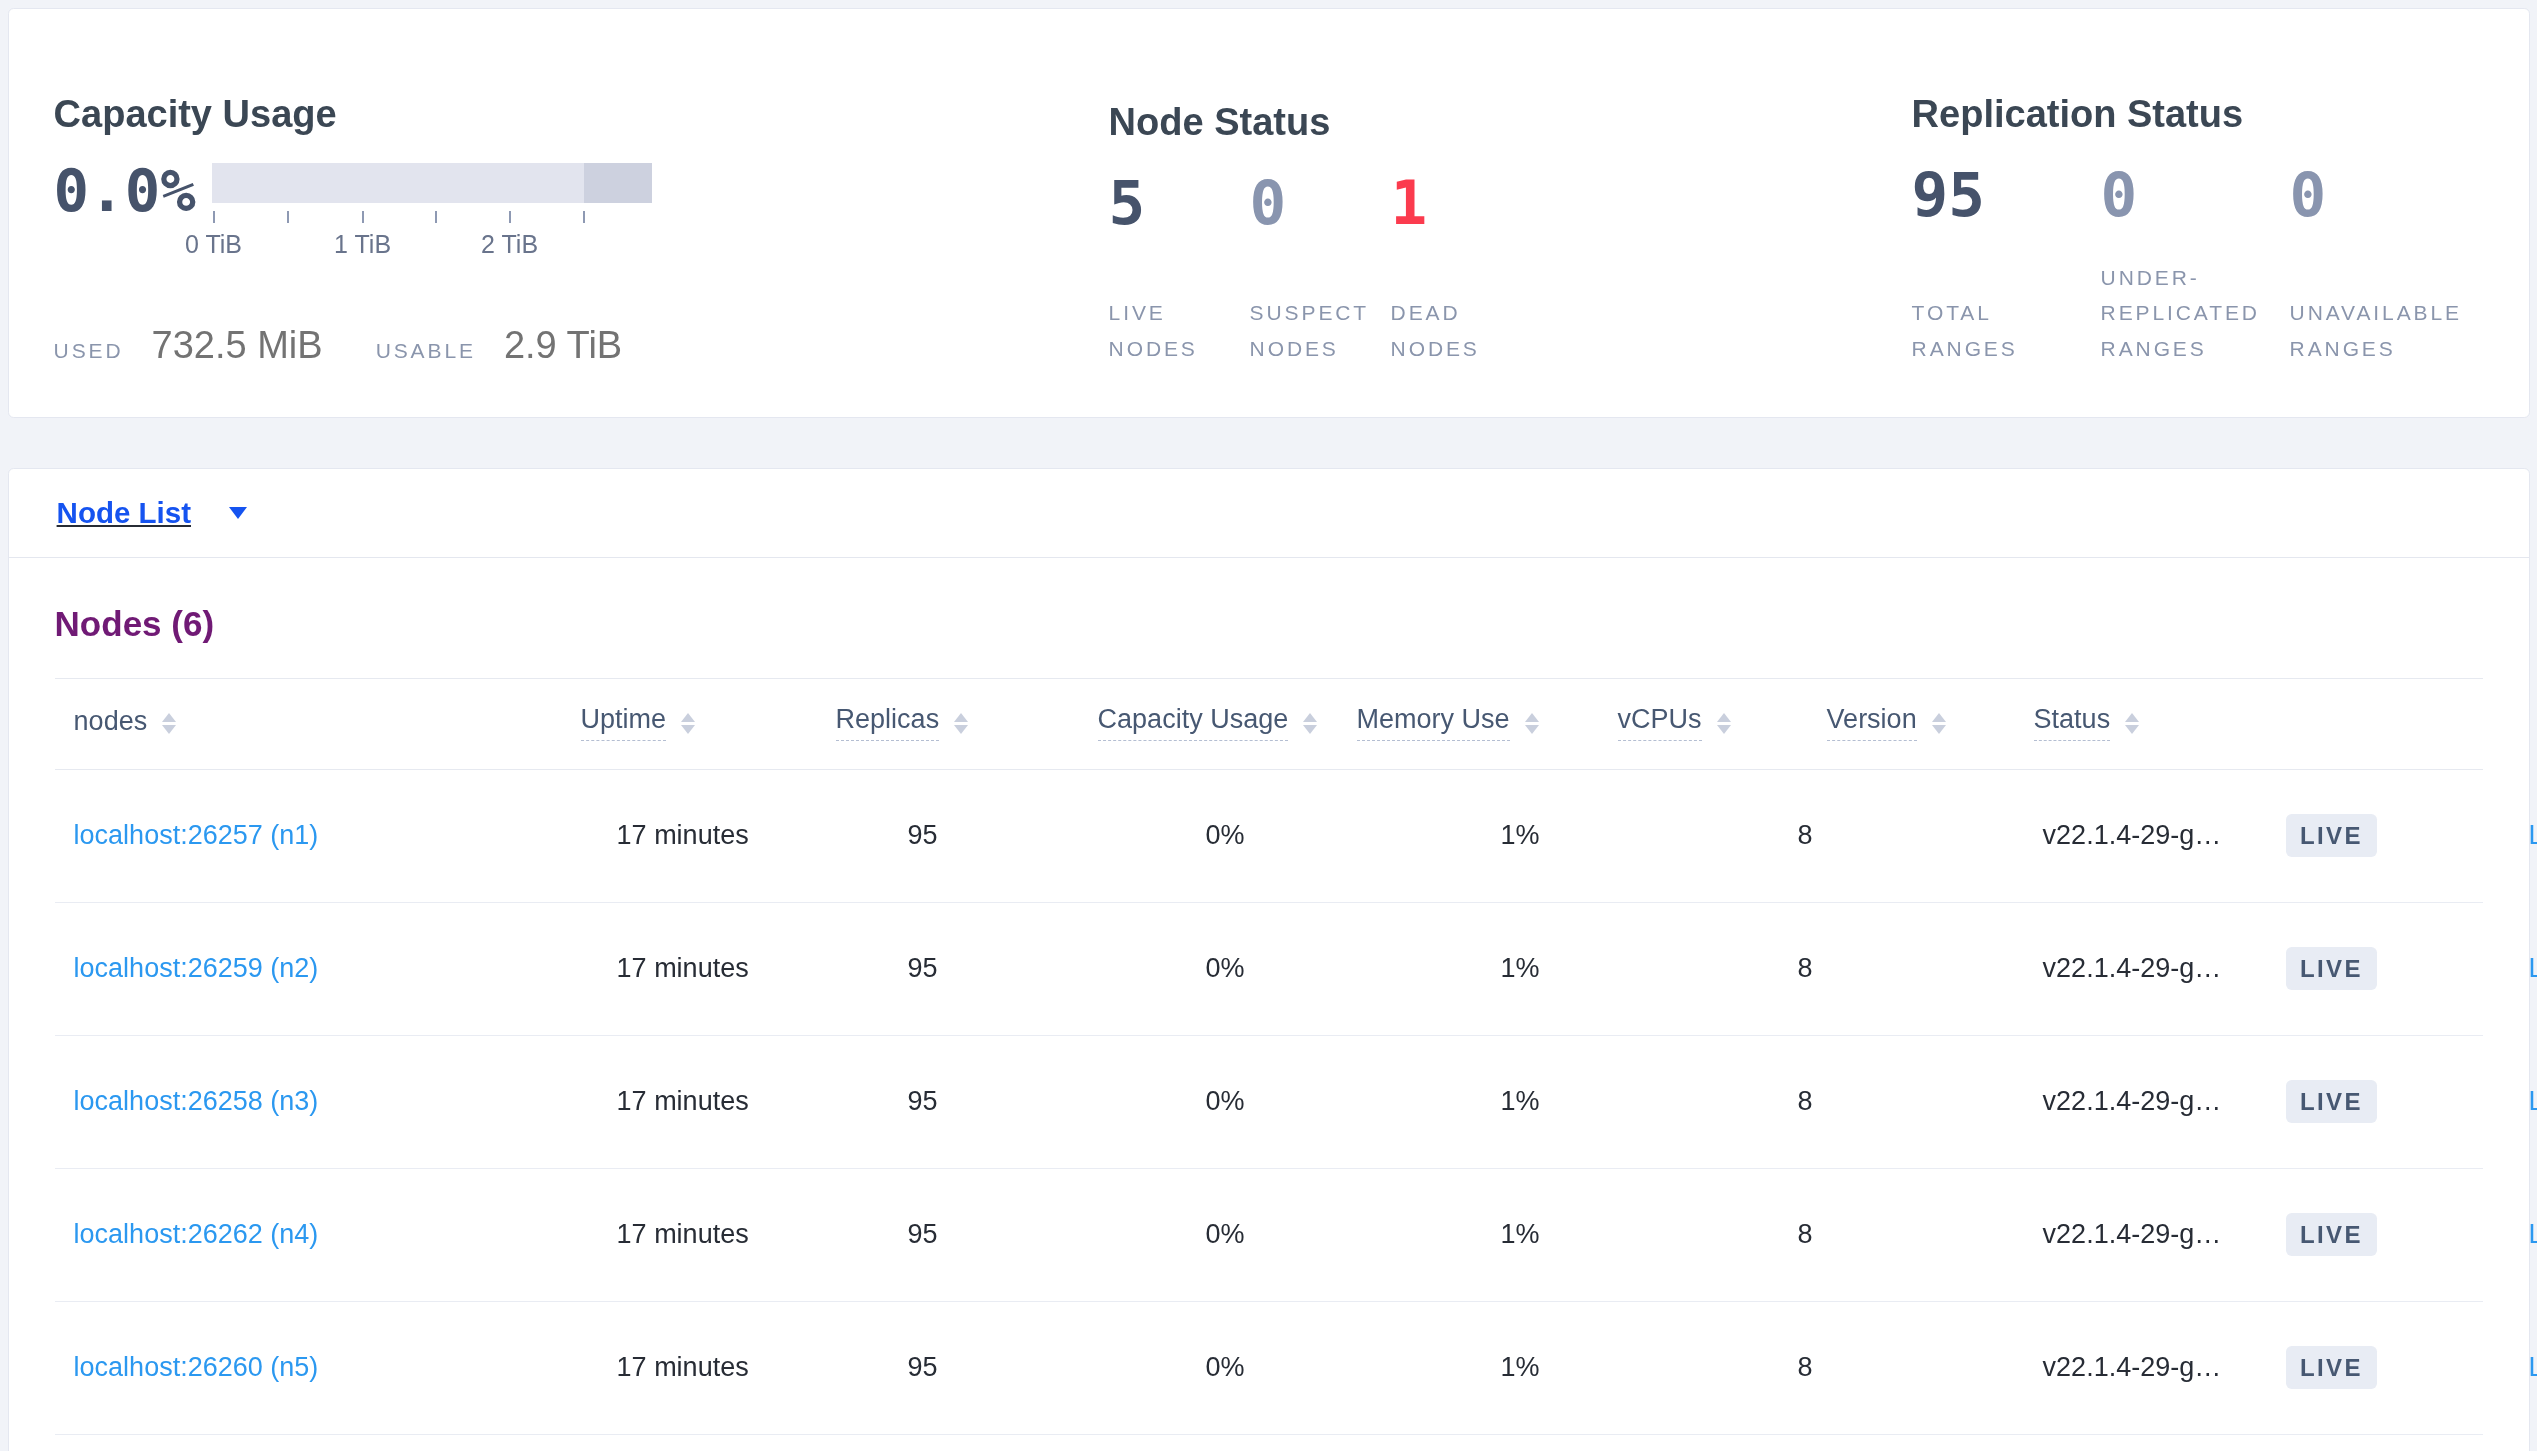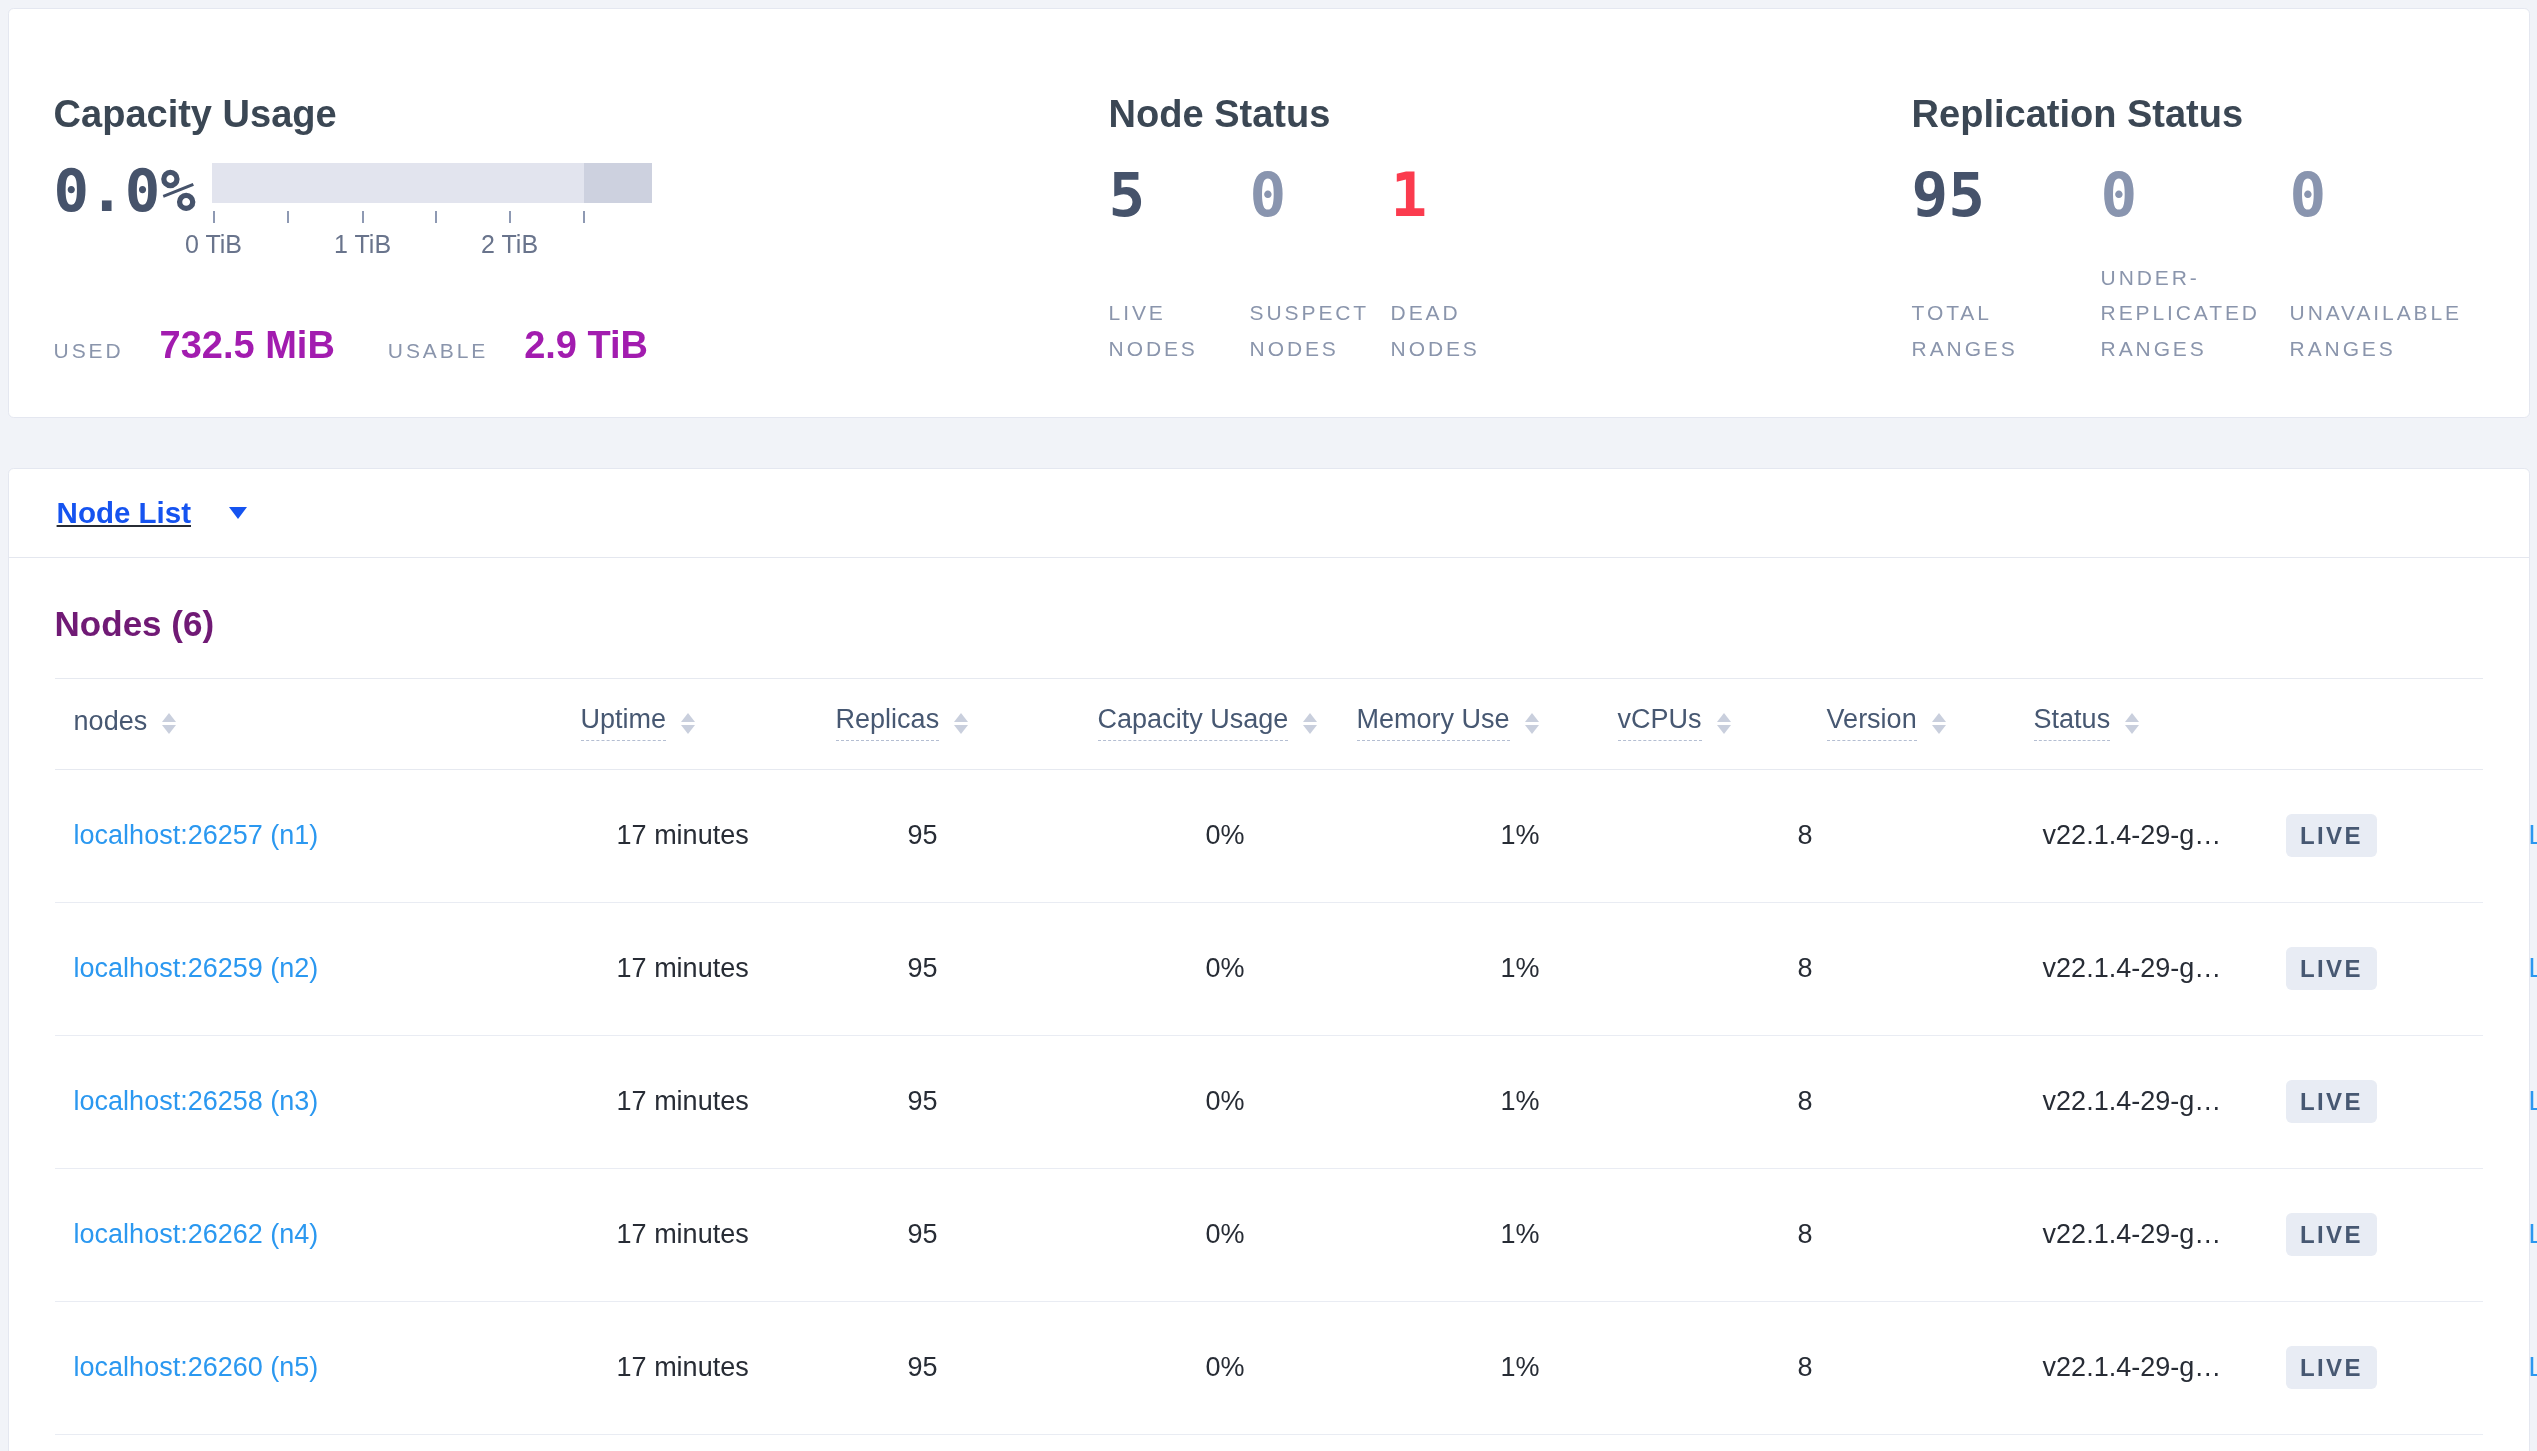--- a/index.html
+++ b/index.html
@@ -20,21 +20,21 @@
     height:410px;
     display:flex;
     padding:86px 0 50px 45px;
   }
   .panel { display:flex; flex-direction:column; }
   .panel-title {
     font-size:38px; font-weight:600; color:#3b4754; line-height:1;
     margin-bottom:30.5px;
   }
   .panel-capacity { width:1055px; }
-  .panel-nodes    { width:803px;  }
+  .panel-nodes    { width:803px;margin-top:8px;  }
   .panel-repl     { flex:1; }
 
   .stats-row { display:flex; flex:1; }
   .stat { display:flex; flex-direction:column; }
   .panel-nodes .stat { width:141px; }
   .panel-repl  .stat { width:189px; }
   .stat-value {
     font-family:"DejaVu Sans Mono", monospace;
     font-size:61px; font-weight:bold; line-height:1.05;
   }
@@ -60,21 +60,21 @@
     background:#e2e4ee; overflow:hidden;
   }
   .bar-tail { position:absolute; right:0; top:0; width:68px; height:40px; background:#cdd1df; }
   .tick { position:absolute; top:48px; width:2.9px; height:12.4px; background:#8e99b3; }
   .tick-label {
     position:absolute; top:67px; transform:translateX(-50%);
     font-size:25px; color:#69748c; white-space:nowrap;
   }
   .cap-footer { margin-top:auto; display:flex; align-items:baseline; }
   .kicker { font-size:21px; letter-spacing:2.9px; color:#8a95ac; }
-  .cap-val { font-size:38px; font-weight:bold; color:#a21caf; margin-left:36px; }
+  .cap-val { font-size:38px; font-weight:normal; color:#737373; margin-left:28px; }
   .cap-footer .kicker + .cap-val { }
   .cap-footer .sep { width:53px; }
 
   
   .main-card {
     margin:50px 7.6px 0 7.6px;
     height:1143px; 
   }
   .node-list-bar {
     height:89px; display:flex; align-items:center;

